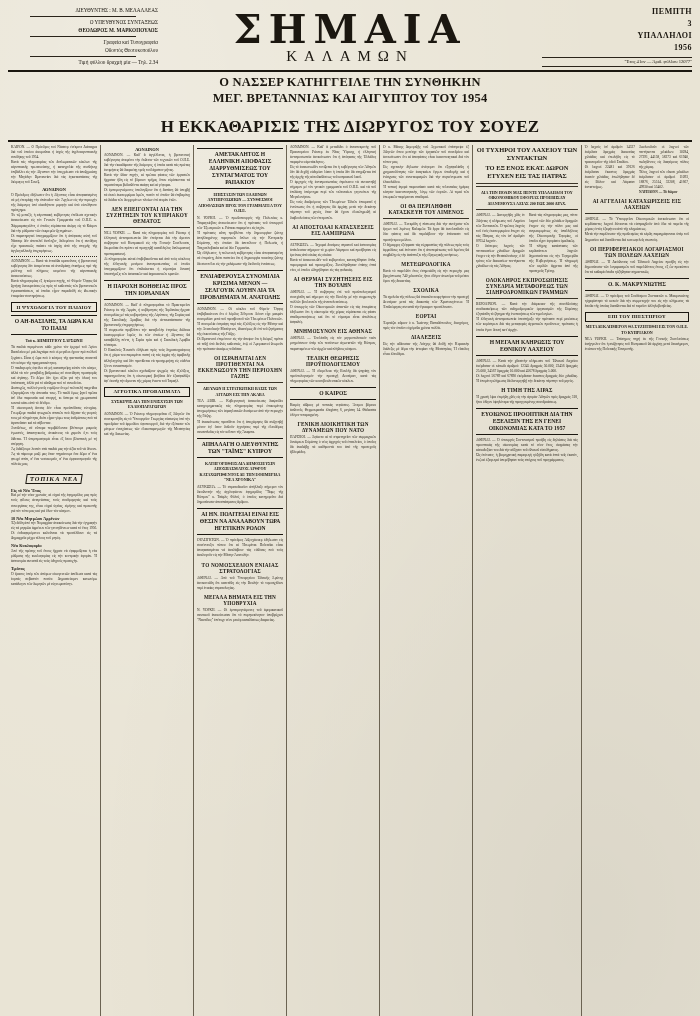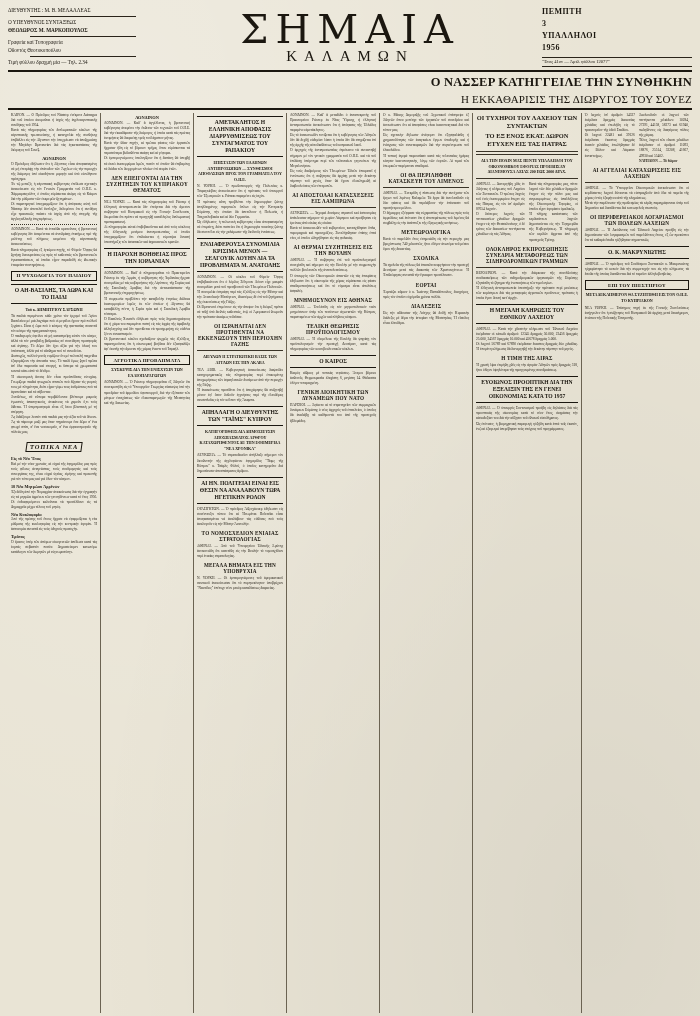--- a/index.html
+++ b/index.html
@@ -19,49 +19,49 @@
       radial-gradient(ellipse at 20% 10%, rgba(255,255,255,.25), rgba(0,0,0,0) 60%),
       radial-gradient(ellipse at 85% 90%, rgba(0,0,0,.06), rgba(0,0,0,0) 60%),
       #e9e4d5;
   }
   
   .masthead{
     display:flex;align-items:center;justify-content:space-between;
     border-bottom:2px solid #1b1710;
     padding-bottom:3px;
   }
-  .mh-left,.mh-right{width:150px;font-size:5.2px;line-height:1.45;text-align:left;}
+  .mh-left,.mh-right{width:150px;font-size:5.2px;line-height:1.45;text-align:right;}
   .mh-left div,.mh-right div{white-space:nowrap;}
   .mh-left .em,.mh-right .em{font-weight:bold;}
   .mh-sep{border-top:1px solid #2a241a;margin:2px 22px;}
   .mh-center{flex:1;text-align:center;}
   .logo{
     font-family:"DejaVu Serif", serif;
-    font-weight:normal;
+    font-weight:bold;
     font-size:40px;
     letter-spacing:7px;
     line-height:1;
     margin:0 0 1px 0;
   }
   .logo-sub{
     font-size:15px;letter-spacing:7px;font-weight:normal;
     margin-top:-2px;
   }
   .mh-right .date{font-size:8px;font-weight:bold;line-height:1.5;letter-spacing:.5px;}
   .mh-rule{border-top:1px solid #2a241a;border-bottom:1px solid #2a241a;padding:1px 0;margin-top:3px;}
   .tiny{font-size:4.6px;line-height:1.4;}
 
   
   .headlines{
-    text-align:right;
+    text-align:center;
     border-bottom:2px solid #1b1710;
     padding:3px 0 3px 0;
   }
   .hl1{font-size:12.5px;font-weight:bold;letter-spacing:.2px;line-height:1.25;}
-  .hl2{font-size:11px;font-weight:normal;letter-spacing:.2px;margin-top:2px;}
+  .hl2{font-size:17px;font-weight:bold;letter-spacing:.2px;margin-top:10px;}
 
   
   .cols{
     display:flex;
     gap:0;
     margin-top:3px;
     height:900px;
   }
   .col{
     position:relative;
@@ -161,20 +161,21 @@
       <div class="date">ΠΕΜΠΤΗ</div>
       <div class="date">3</div>
       <div class="date">ΥΠΑΛΛΗΛΟΙ</div>
       <div class="date">1956</div>
       <div class="mh-rule tiny">"Έτος 41ον — Άριθ. φύλλου 12077"</div>
     </div>
   </div>
 
   <div class="headlines">
     <div class="hl1">Ο ΝΑΣΣΕΡ ΚΑΤΗΓΓΕΙΛΕ ΤΗΝ ΣΥΝΘΗΚΗΝ</div>
+    <div class="hl1">ΜΕΓ. ΒΡΕΤΑΝΝΙΑΣ ΚΑΙ ΑΙΓΥΠΤΟΥ ΤΟΥ 1954</div>
     <div class="hl2">Η ΕΚΚΑΘΑΡΙΣΙΣ ΤΗΣ ΔΙΩΡΥΓΟΣ ΤΟΥ ΣΟΥΕΖ</div>
   </div>
 
   <div class="cols">
 
     <div class="col c1">
       <div class="body-text">ΚΑΙΡΟΝ. — Ο Πρόεδρος τού Νάσσερ ἐνέκρινε Διάταγμα διά τοῦ ὁποίου ἀκυροῦται ἡ ἰσχύς τῆς ἀγγλοαιγυπτιακῆς συνθήκης τοῦ 1954.</div>
       <div class="body-text">Κατά τάς πληροφορίας τῶν διπλωματικῶν κύκλων τῆς αἰγυπτιακῆς πρωτευούσης, ἡ καταγγελία τῆς συνθήκης ἐπιβάλλει εἰς τήν Αἴγυπτον τήν ὑποχρέωσιν νά ἀποζημιώσῃ τήν Μεγάλην Βρεταννίαν διά τάς ἐγκαταστάσεις τῆς διώρυγος τοῦ Σουέζ.</div>
       <div class="kicker">ΛΟΝΔΙΝΟΝ</div>
       <div class="body-text">Ὁ Πρόεδρος ἐδήλωσεν ὅτι ἡ Αἴγυπτος εἶναι ἀποφασισμένη νά μή ἐπιτρέψῃ τήν ἐπάνοδον τῶν Ἄγγλων εἰς τήν περιοχήν τῆς διώρυγος ὑπό οἱανδήποτε μορφήν καί ὑπό οἱονδήποτε πρόσχημα.</div>

